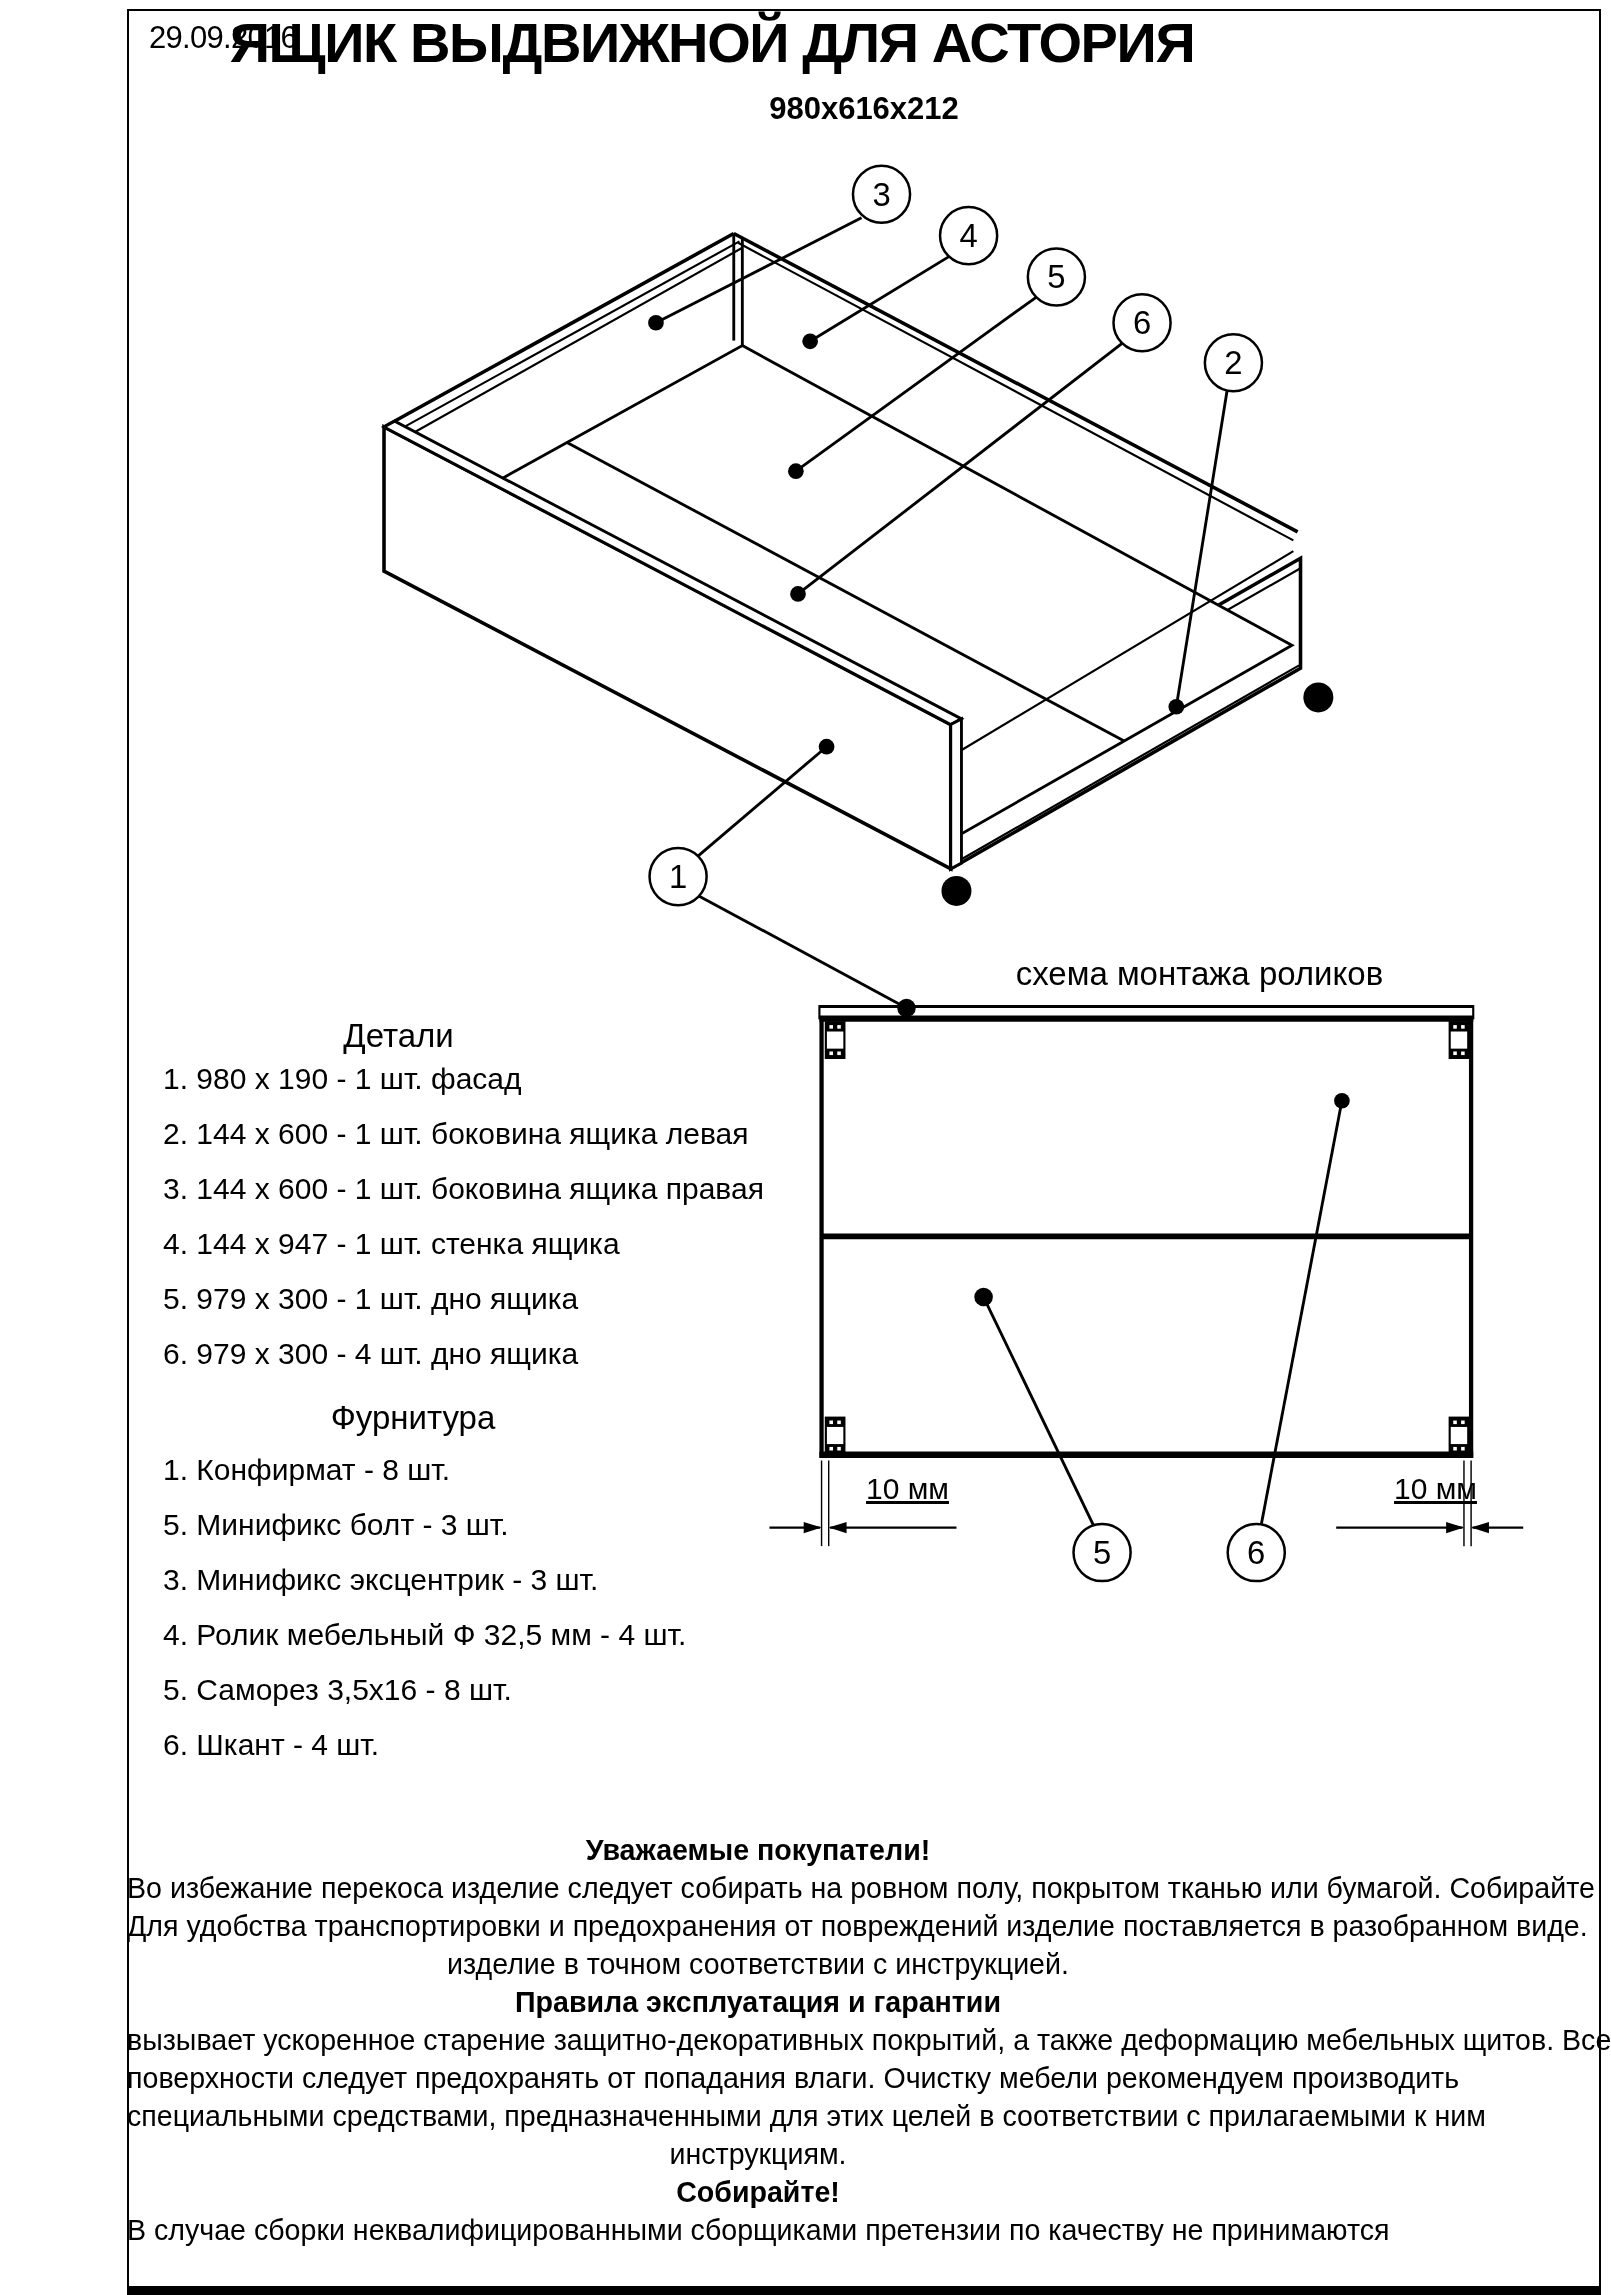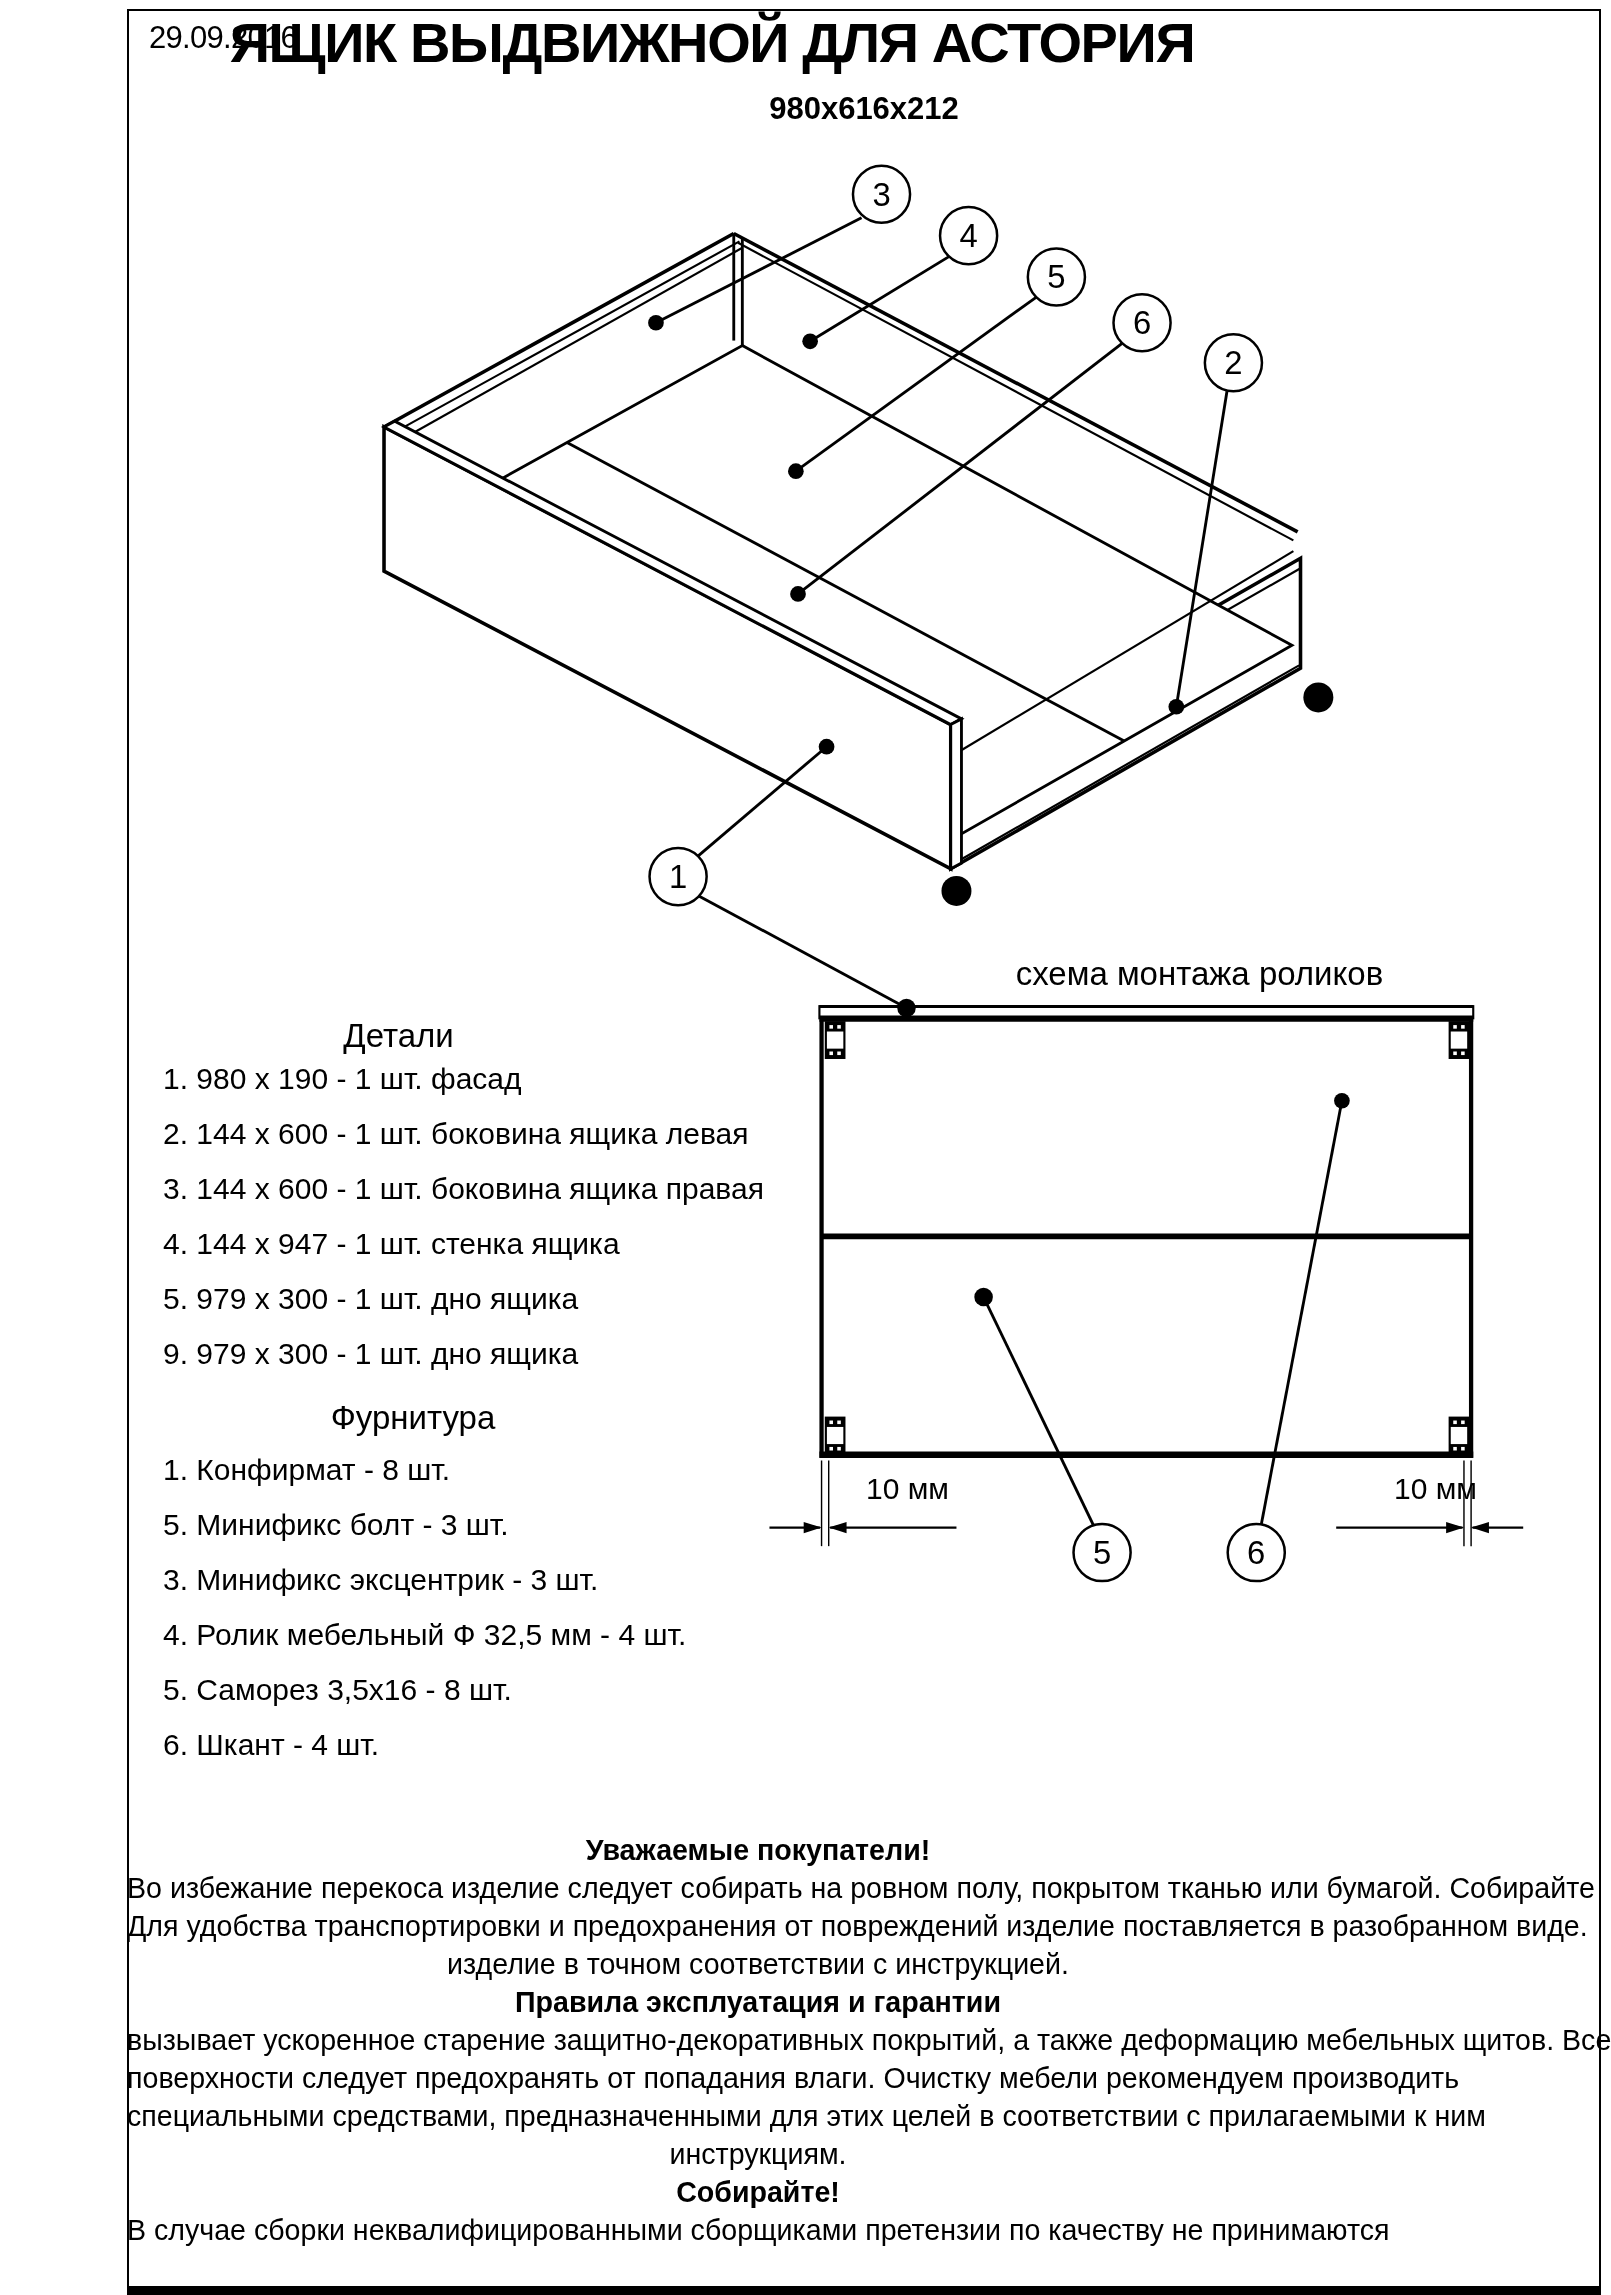--- a/index.html
+++ b/index.html
@@ -19,21 +19,21 @@
     font-size:56px;font-weight:bold;letter-spacing:-1.4px;white-space:nowrap;
   }
   .subtitle{left:127px;top:91px;width:1474px;text-align:center;font-size:31px;font-weight:bold;}
   .list-heading{font-size:33px;}
   .list{font-size:30px;line-height:55px;white-space:nowrap;}
   .parts-heading{left:163px;top:1017px;width:471px;text-align:center;}
   .parts-list{left:163px;top:1051px;}
   .hw-heading{left:163px;top:1399px;width:500px;text-align:center;}
   .hw-list{left:163px;top:1442px;}
   .scheme-title{left:914px;top:955px;width:571px;text-align:center;font-size:33px;}
-  .dim{font-size:30px;white-space:nowrap;}
+  .dim{font-size:30px;white-space:nowrap;text-decoration:underline;}
   .dim-left{left:847px;top:1472px;width:121px;text-align:center;}
   .dim-right{left:1375px;top:1472px;width:121px;text-align:center;}
   .notes{
     left:127px;top:1831px;width:1262px;text-align:center;
     font-size:28.6px;line-height:38px;
   }
   .notes div{white-space:nowrap;}
   .notes .b{font-weight:bold;}
   svg{position:absolute;left:0;top:0;}
   .ln{stroke:#000;fill:none;}
@@ -202,21 +202,21 @@
   </g>
 </svg>
 
 <div class="abs list-heading parts-heading">Детали</div>
 <div class="abs list parts-list">
   <div>1. 980 х 190 - 1 шт. фасад</div>
   <div>2. 144 х 600 - 1 шт. боковина ящика левая</div>
   <div>3. 144 х 600 - 1 шт. боковина ящика правая</div>
   <div>4. 144 х 947 - 1 шт. стенка ящика</div>
   <div>5. 979 х 300 - 1 шт. дно ящика</div>
-  <div>9. 979 х 300 - 1 шт. дно ящика</div>
+  <div>6. 979 х 300 - 4 шт. дно ящика</div>
 </div>
 
 <div class="abs list-heading hw-heading">Фурнитура</div>
 <div class="abs list hw-list">
   <div>1. Конфирмат - 8 шт.</div>
   <div>5. Минификс болт - 3 шт.</div>
   <div>3. Минификс эксцентрик - 3 шт.</div>
   <div>4. Ролик мебельный Ф 32,5 мм - 4 шт.</div>
   <div>5. Саморез 3,5х16 - 8 шт.</div>
   <div>6. Шкант - 4 шт.</div>

